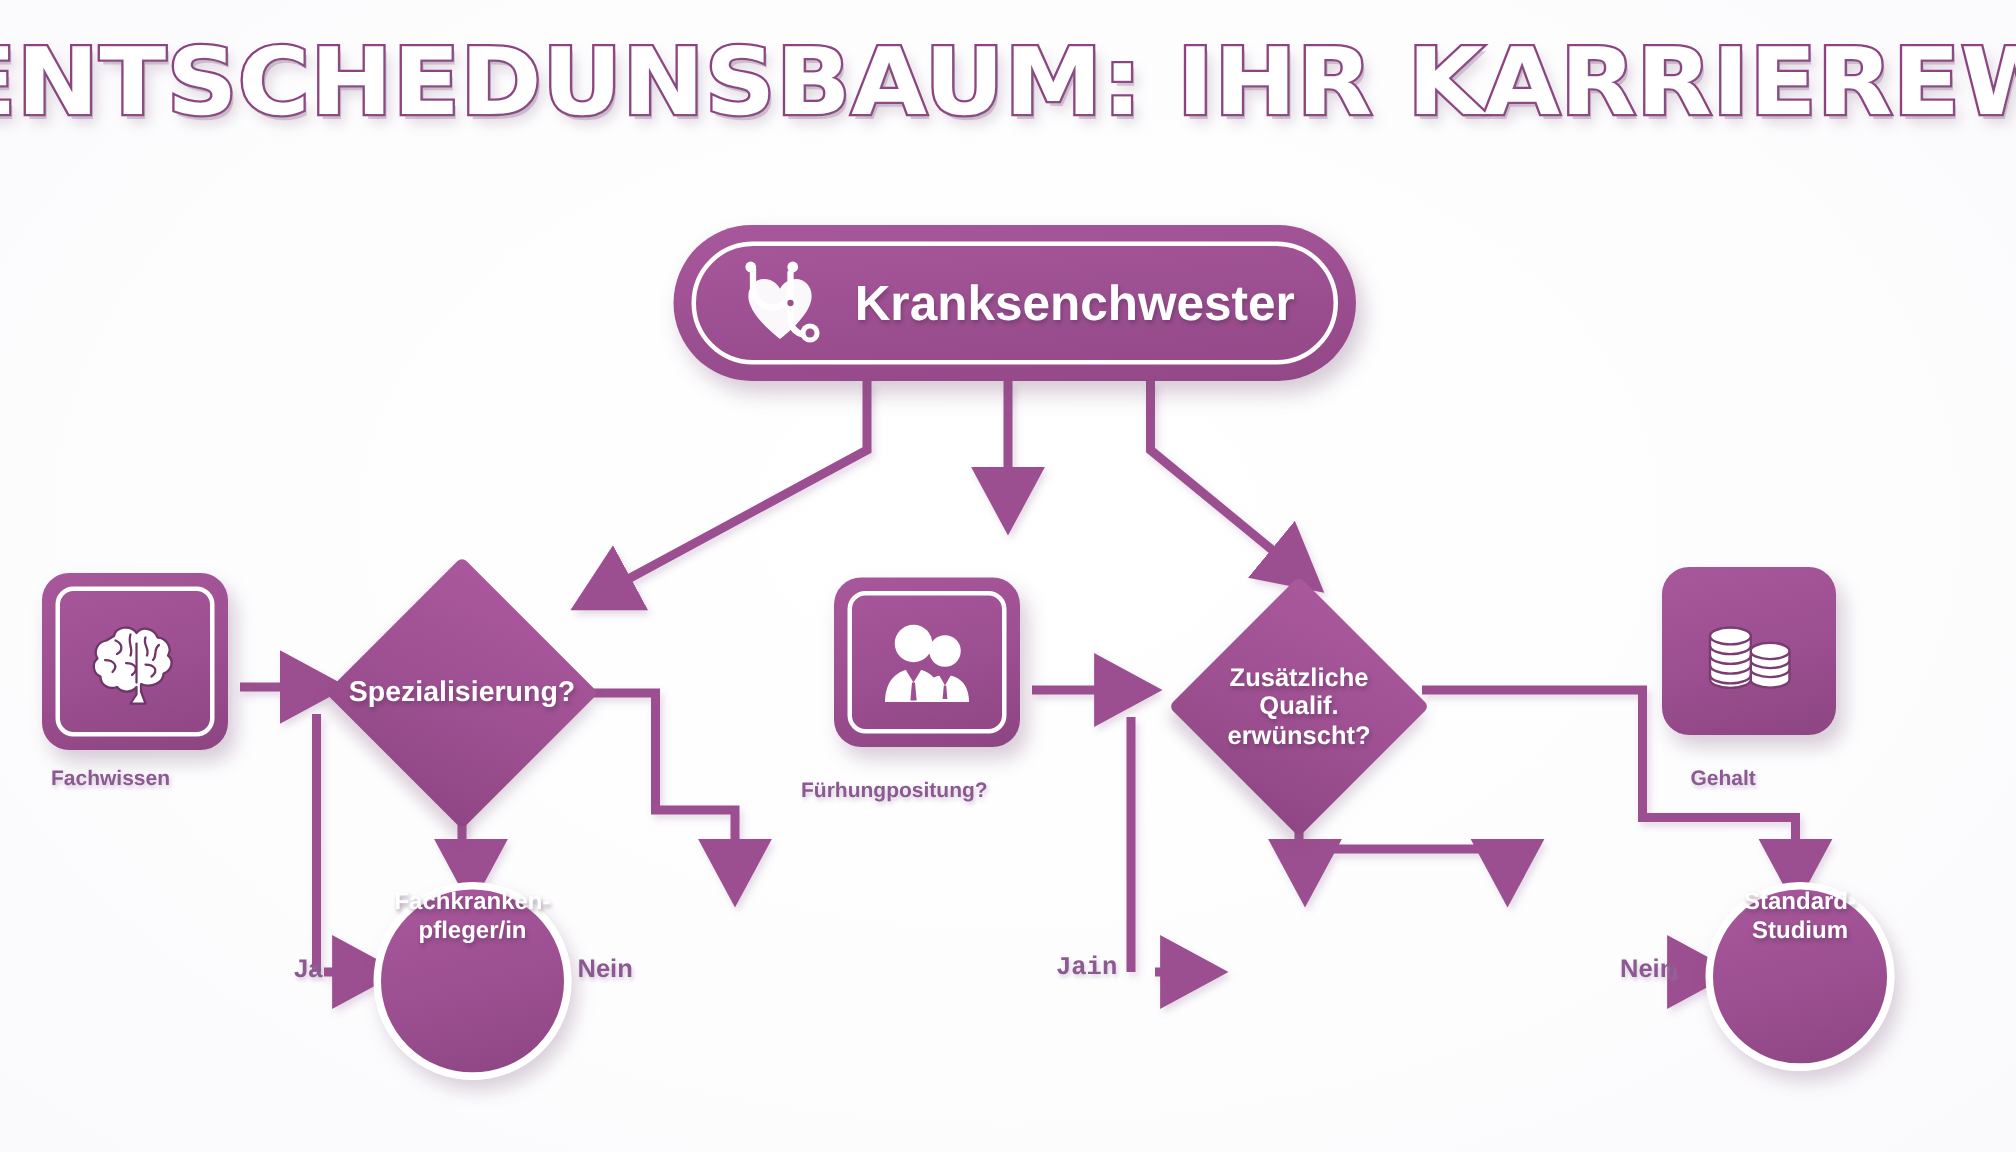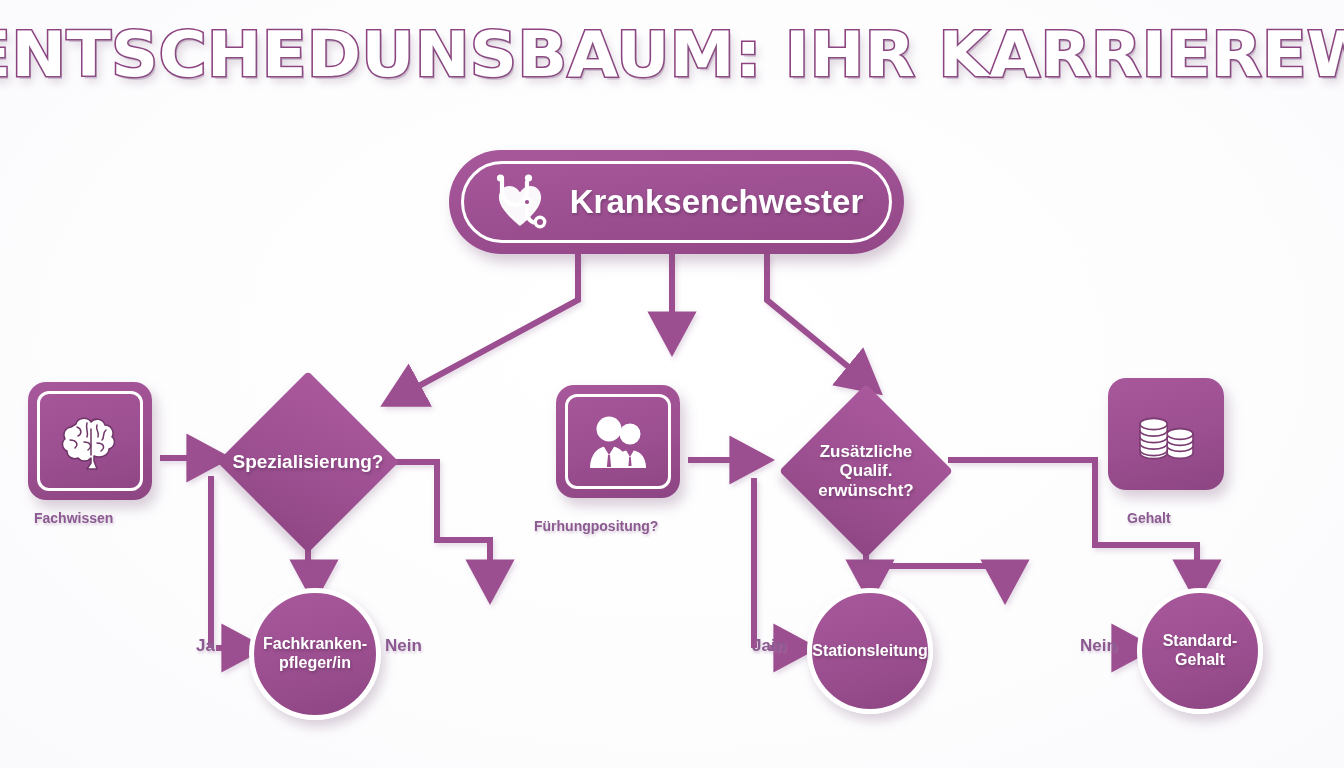--- a/index.html
+++ b/index.html
@@ -120,21 +120,20 @@
   #diamond-qual .dlabel { font-size: 17px; }
 
   
   .circle {
     position: absolute;
     border-radius: 50%;
     background: linear-gradient(165deg, #a7589b 0%, #9c4f90 55%, #8d4582 100%);
     border: 5px solid #ffffff;
     box-sizing: border-box;
     display: flex;
-    align-items: center;
     justify-content: center;
     box-shadow: 4px 7px 12px rgba(120, 80, 120, 0.26);
   }
   .circle span {
     color: #ffffff;
     font-weight: 700;
     font-size: 16px;
     line-height: 1.16;
     text-align: center;
     white-space: pre-line;
@@ -184,21 +183,21 @@
   .edge-label {
     position: absolute;
     color: #8b5a90;
     font-weight: 700;
     font-size: 17px;
     text-shadow: 1px 2px 3px rgba(175, 145, 180, 0.45);
     white-space: nowrap;
   }
   #lbl-ja-left    { left: 196px;  top: 636px; text-align: right; }
   #lbl-nein-left  { left: 385px;  top: 636px; }
-  #lbl-ja-right   { left: 752px;  top: 636px; }
+  #lbl-ja-right   { left: 704px;  top: 636px; font-family: Liberation Mono, monospace; }
   #lbl-nein-right { left: 1080px; top: 636px; }
 
   .icon-svg { display: block; }
 </style>
 </head>
 <body>
 
 <div id="stage">
 
   <svg id="wires" viewBox="0 0 1344 768" xmlns="http://www.w3.org/2000/svg">
@@ -279,26 +278,23 @@
     <div class="shape"></div>
     <div class="dlabel">Zusätzliche
 Qualif.
 erwünscht?</div>
   </div>
 
   <div class="circle" id="circ-fkp">
     <span>Fachkranken-
 pfleger/in</span>
   </div>
-  <div class="circle" id="circ-stat">
-    <span>Stationsleitung</span>
-  </div>
   <div class="circle" id="circ-std">
     <span>Standard-
-Gehalt</span>
+Studium</span>
   </div>
 
   <div class="icon-tile framed" id="tile-brain">
     <span>
       <svg class="icon-svg" width="66" height="60" viewBox="0 0 66 60" xmlns="http://www.w3.org/2000/svg">
         <path d="M14 16 C8 17 5 23 8 28 C4 31 5 38 10 40 C10 46 16 49 21 47 C24 51 31 51 34 47 L34 52 L30 58 L40 58 L37 50 L37 45
                  C44 48 52 44 52 38 C58 36 59 29 55 26 C58 21 54 14 48 14 C46 8 38 6 34 11 C30 5 20 7 19 13 Z" fill="#ffffff" stroke="#6e3566" stroke-width="1.5" stroke-linejoin="round"></path>
         <g stroke="#6e3566" stroke-width="1.5" fill="none" stroke-linecap="round">
           <path d="M20 16 C25 18 25 23 21 25"></path>
           <path d="M30 12 C28 18 32 21 30 26"></path>

